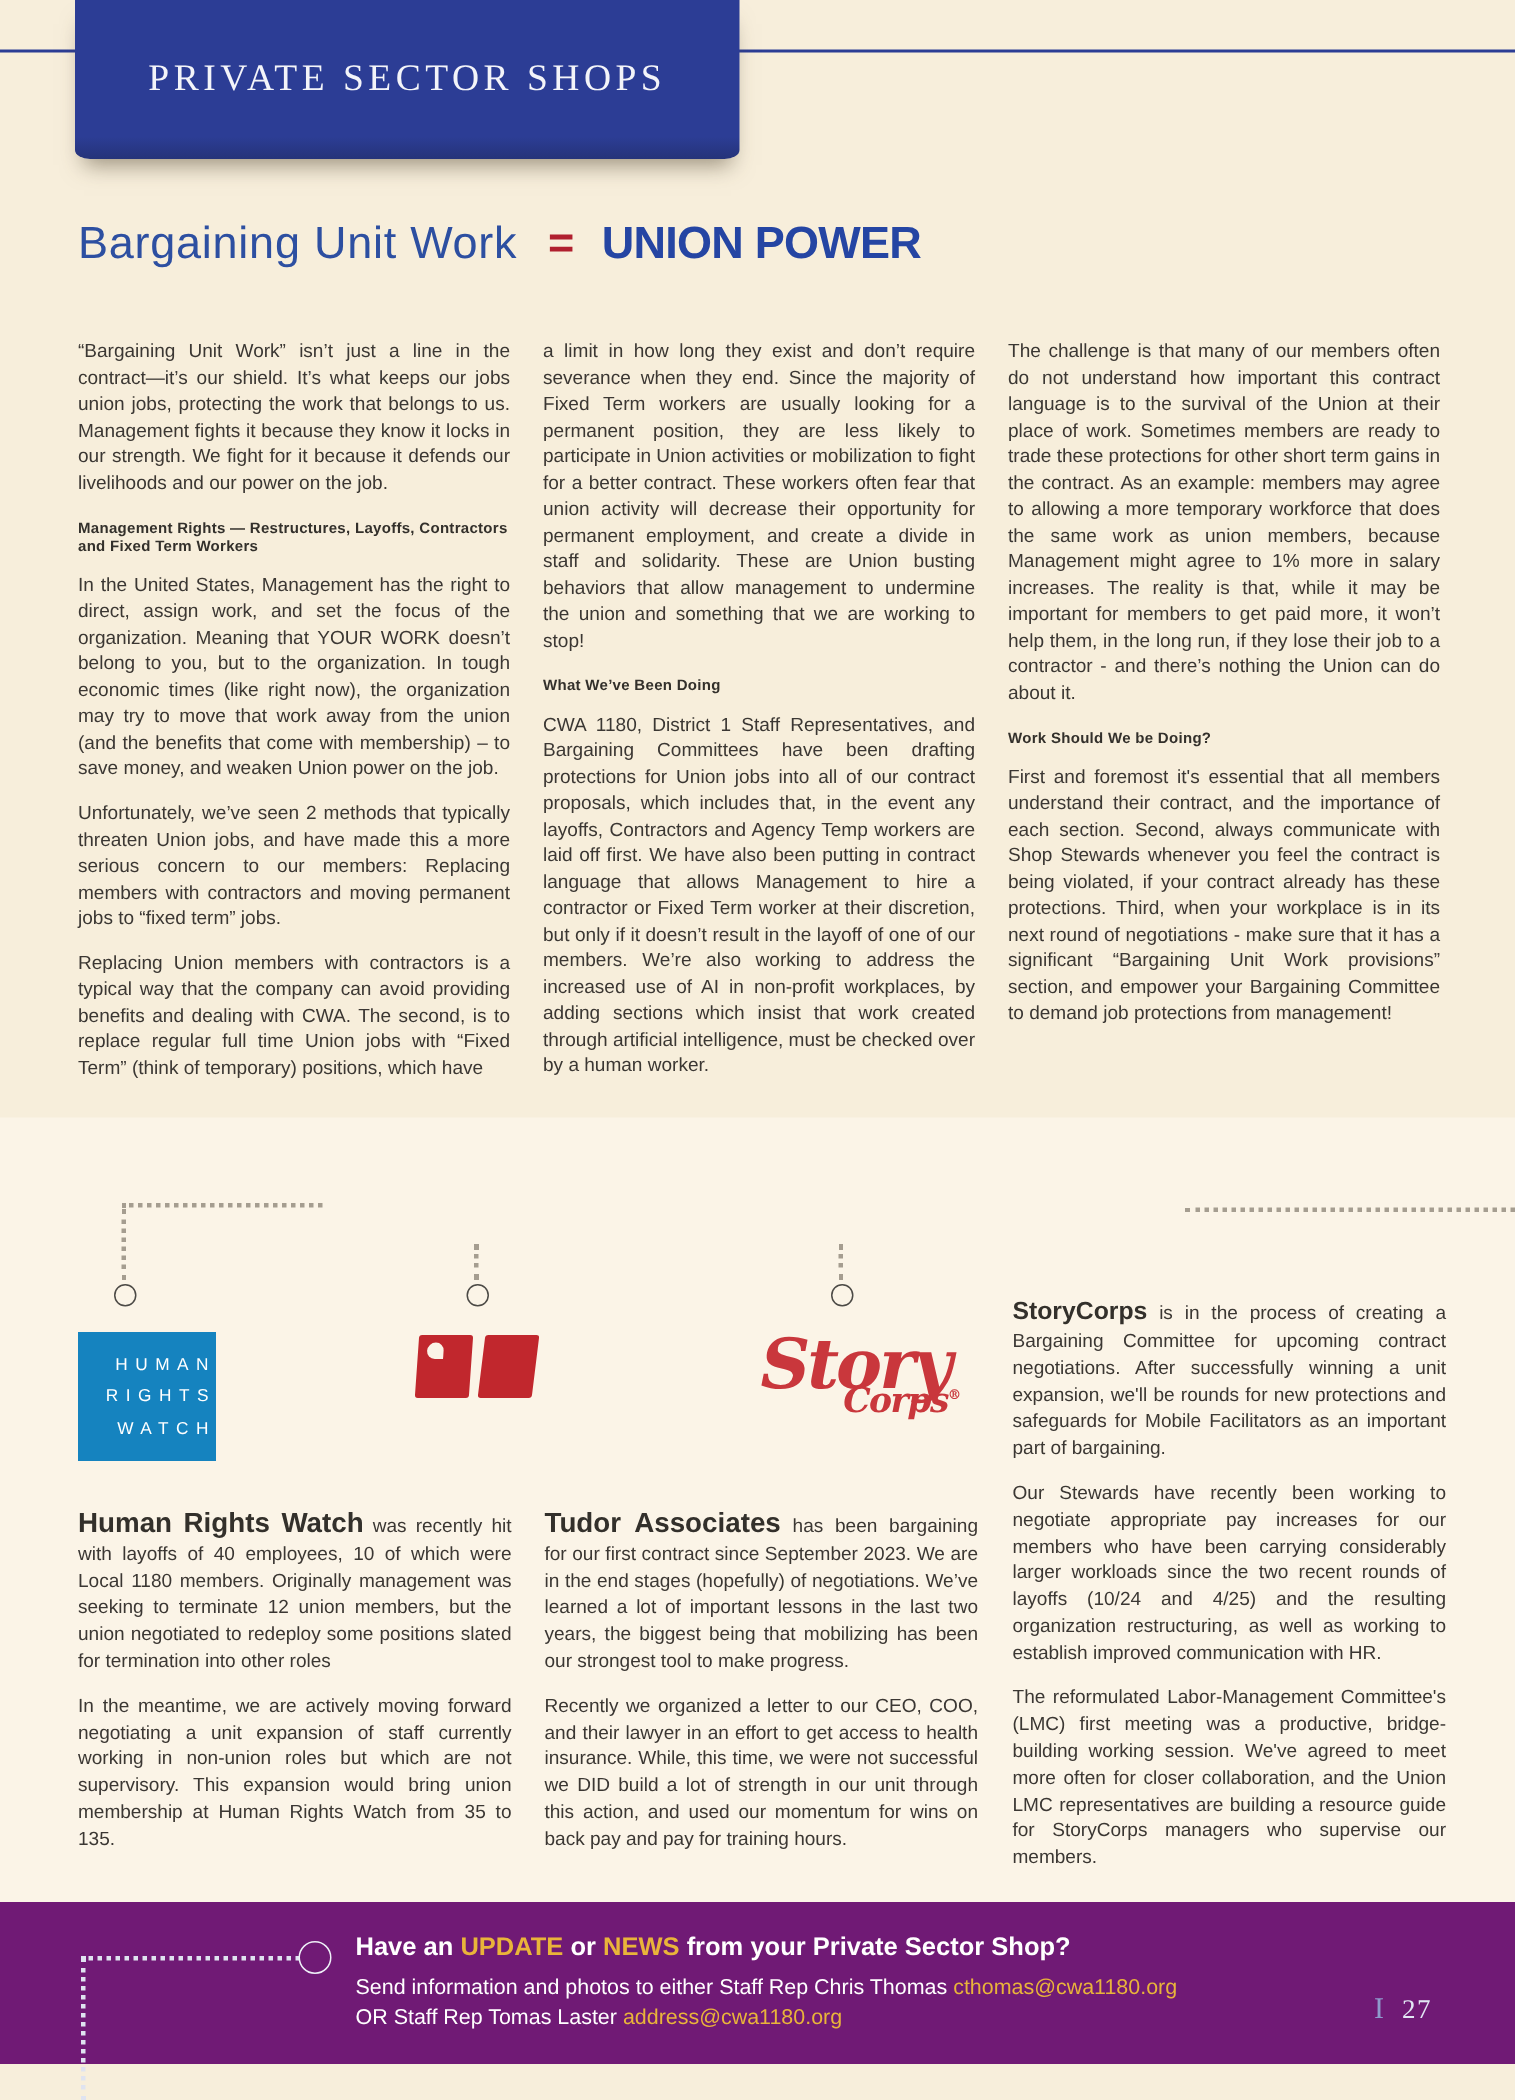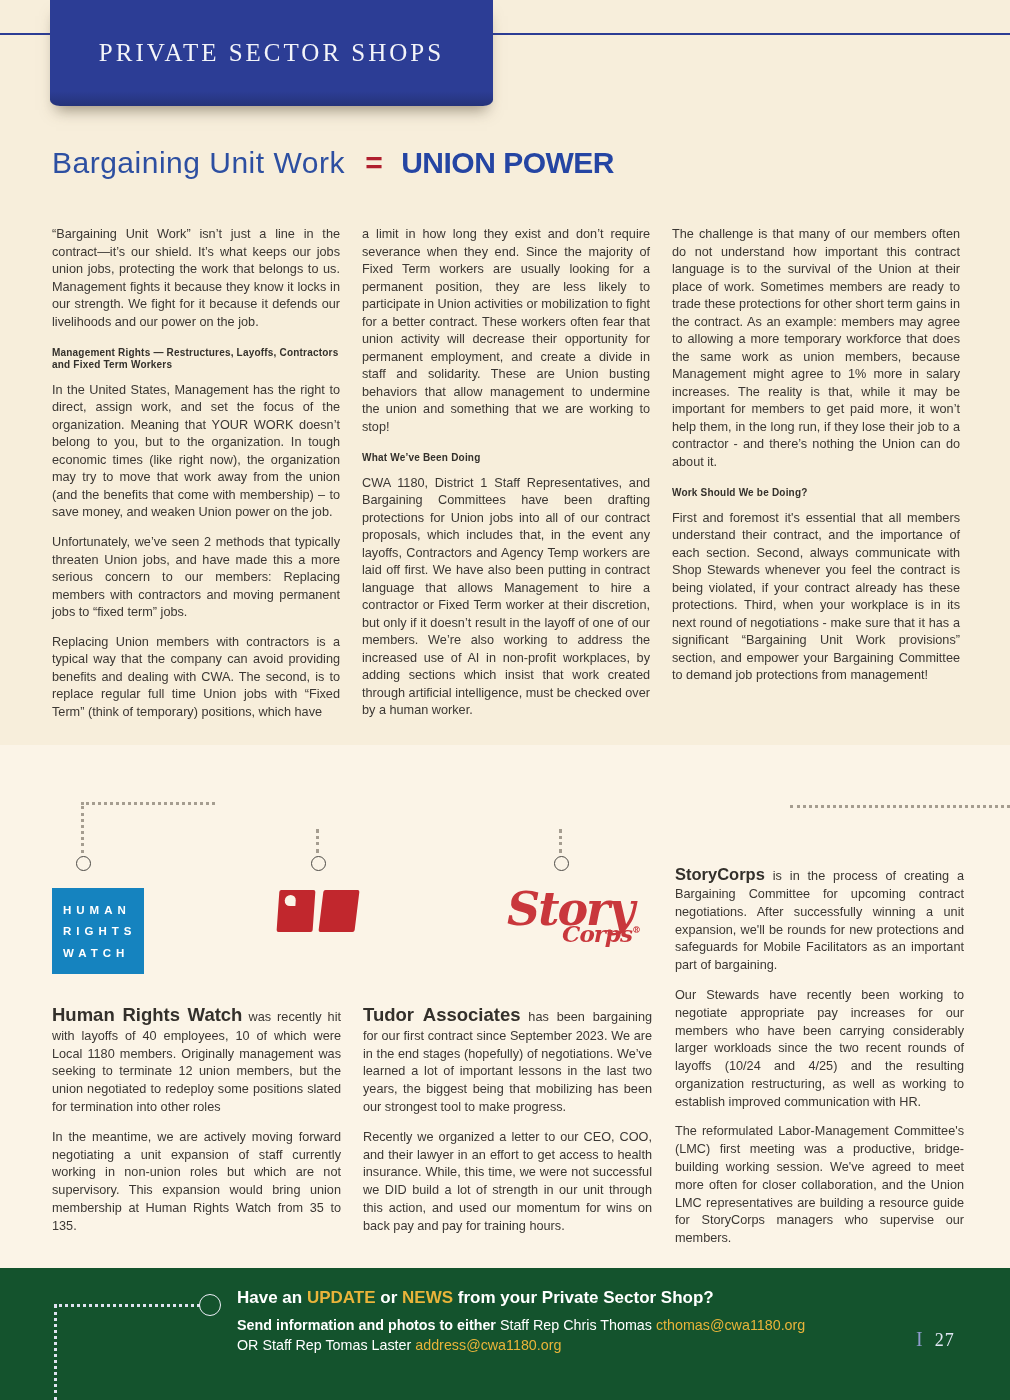--- a/index.html
+++ b/index.html
@@ -42,21 +42,21 @@
   .u-light{font-weight:400;color:#2d4fa1;letter-spacing:2px;}
   .dot-h{position:absolute;height:0;border-top:3px dotted #a59d90;z-index:1;}
   .dot-v{position:absolute;width:0;border-left:3px dotted #a59d90;z-index:1;}
   .node-circle{position:absolute;width:13px;height:13px;border:1.6px solid #4c4a46;border-radius:50%;background:transparent;z-index:1;}
 
   
   .hrw-logo{
     position:absolute;left:52px;top:888px;width:92px;height:86px;background:#1583bf;z-index:2;
     display:flex;flex-direction:column;justify-content:space-evenly;padding:6px 0 6px 11px;box-sizing:border-box;
   }
-  .hrw-line{color:#ffffff;font-weight:700;font-size:11.5px;letter-spacing:5px;}
+  .hrw-line{color:#ffffff;font-weight:400;font-size:11.5px;letter-spacing:5px;text-align:right;}
   .tutor-logo{position:absolute;left:240px;top:890px;width:155px;text-align:center;z-index:2;}
   .tutor-marks{display:flex;gap:7px;justify-content:center;margin-bottom:10px;}
   .mark{width:36px;height:42px;background:#c1272d;}
   .mark-left{position:relative;border-radius:2px;transform:skewX(-4deg);}
   .mark-left::after{
     content:"";position:absolute;top:5px;left:6px;width:11px;height:11px;
     background:#fbf4e7;border-radius:50% 50% 50% 0;transform:rotate(-90deg);
   }
   .mark-right{transform:skewX(-7deg);border-radius:2px;}
   .tutor-text{font-family:"Liberation Serif","DejaVu Serif",serif;color:#c1272d;}
@@ -73,30 +73,30 @@
   .u-col p{margin:0 0 12px 0;}
   .u-col .lead{font-weight:800;color:#33302b;}
   .hrw-col{left:52px;top:1002px;}
   .hrw-col .lead{font-size:18.5px;}
   .tudor-col{left:363px;top:1002px;}
   .tudor-col .lead{font-size:18.5px;}
   .story-col{left:675px;top:863px;}
   .story-col .lead{font-size:16.5px;}
 
   
-  .footer{position:absolute;left:0;top:1268px;width:1010px;height:132px;background:#14532d;z-index:3;}
+  .footer{position:absolute;left:0;top:1268px;width:1010px;height:108px;background:#701a75;z-index:3;}
   .f-dot-h{position:absolute;left:54px;top:36px;width:146px;height:0;border-top:3px dotted #dfe3f0;}
   .f-dot-v{position:absolute;left:54px;top:37px;height:95px;width:0;border-left:3px dotted #dfe3f0;}
   .f-circle{position:absolute;left:199px;top:26px;width:20px;height:20px;border:1.6px solid #eef0f8;border-radius:50%;}
   .f-text{position:absolute;left:237px;top:20px;color:#ffffff;}
   .f-line1{font-size:17px;font-weight:700;}
   .f-line2{font-size:14.3px;margin-top:9px;}
   .f-line3{font-size:14.3px;margin-top:4px;}
   .gold{color:#e9b43a;}
-  .bold{font-weight:700;margin-top:14px;}
+  .bold{font-weight:400;margin-top:14px;}
   .f-email{color:#e9b43a;text-decoration:none;}
   .f-page{position:absolute;left:916px;top:60px;font-family:"Liberation Serif","DejaVu Serif",serif;}
   .f-page-sep{color:#8e9bcc;font-size:20px;margin-right:12px;}
   .f-page-num{color:#e2e7f4;font-size:18px;letter-spacing:1px;}
 </style>
 </head>
 <body>
 
 <div class="page">
 

